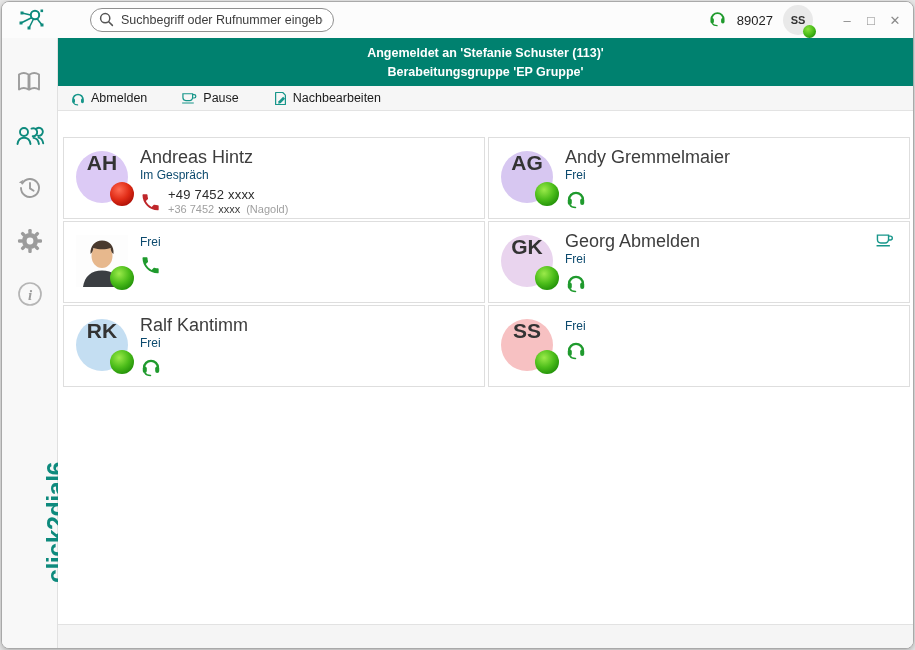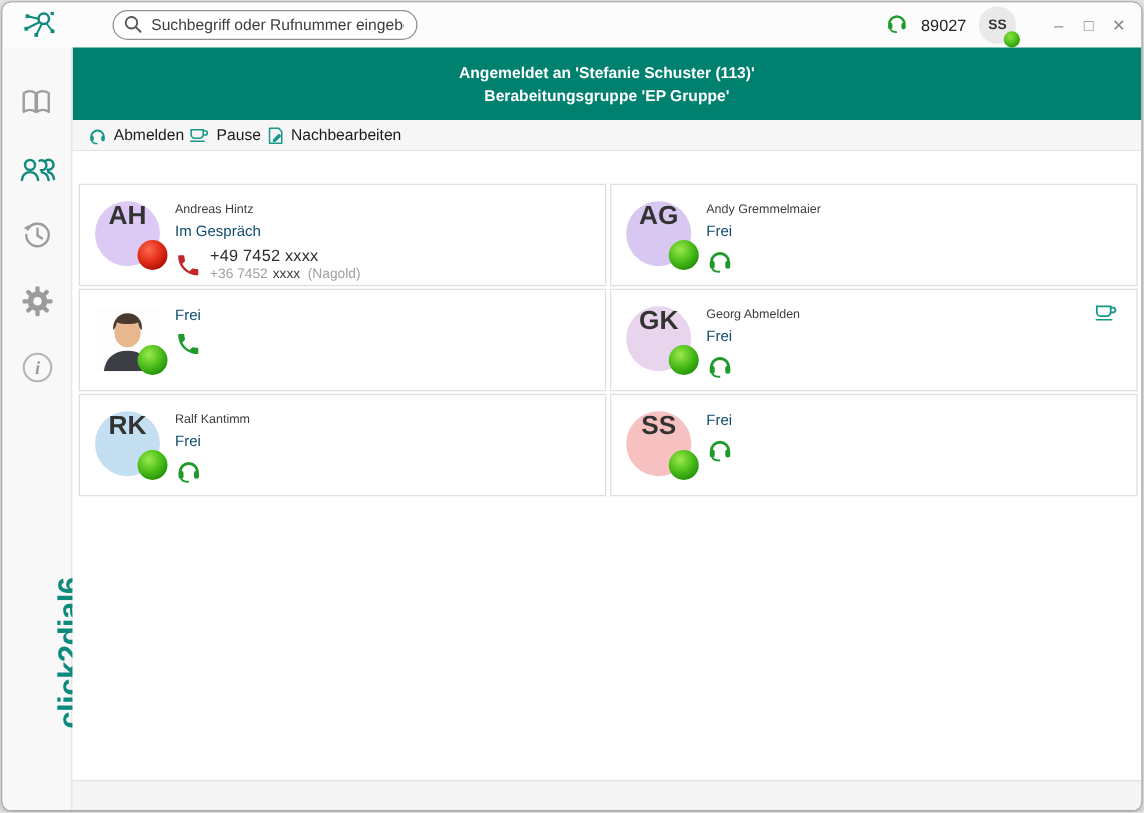--- a/index.html
+++ b/index.html
@@ -26,37 +26,37 @@
   .side-item { width:32px; height:32px; display:flex; align-items:center; justify-content:center; cursor:pointer; }
   .brand-wrap { position:absolute; bottom:52px; left:0; width:56px; height:150px; display:grid; place-items:center; }
   .brand-inner { transform:rotate(-90deg); display:flex; flex-direction:column; align-items:flex-end; line-height:1; }
   .brand-big { font-size:25px; font-weight:bold; color:#0e8a7d; letter-spacing:-.5px; }
   .brand-small { display:flex; align-items:center; gap:2px; margin-top:1px; }
   .brand-small span { font-size:10.5px; font-weight:bold; color:#0e8a7d; }
 
   .main { flex:1; display:flex; flex-direction:column; min-width:0; }
 
   
-  .banner { height:58px; background:#00816f; color:#fff; display:flex; flex-direction:column; align-items:center; justify-content:center; gap:1px; }
+  .banner { height:48px; background:#00816f; color:#fff; display:flex; flex-direction:column; align-items:center; justify-content:center; gap:1px; }
   .banner div { font-size:12.5px; font-weight:bold; line-height:18px; }
-  .toolbar { height:25px; background:#f6f6f6; border-bottom:1px solid #e3e3e3; display:flex; align-items:center; padding-left:12px; gap:4px; }
+  .toolbar { height:25px; background:#f6f6f6; border-bottom:1px solid #e3e3e3; display:flex; align-items:center; padding-left:12px; gap:34px; }
   .tool-btn { display:flex; align-items:center; gap:5px; font-size:12.5px; color:#1b1b1b; cursor:pointer; }
 
   
   .content { flex:1; background:#fff; position:relative; overflow:hidden; }
   .tabstrip { padding:4px 0 0 10px; height:26px; }
   .tab { display:inline-block; background:#fff; border:1px solid #d8d8d8; border-bottom:none; border-radius:4px 4px 0 0; padding:3px 12px 4px; font-size:12.5px; font-weight:bold; color:#0e8a7d; cursor:pointer; position:relative; top:5px;margin-top:40px; }
   .cards { display:grid; grid-template-columns:1fr 1fr; gap:2px 3px; margin:0 3px 0 5px; }
   .card { position:relative; background:#fff; border:1px solid #dedede; height:82px; padding:11px 10px 0 76px; cursor:pointer; }
   .avatar { position:absolute; left:12px; top:13px; width:52px; height:52px; border-radius:50%; display:flex; align-items:flex-start; justify-content:center; font-size:21px; font-weight:bold; color:#333; }
   .avatar svg.photo { position:absolute; inset:0; }
   .p-dot { position:absolute; right:-6px; bottom:-3px; width:24px; height:24px; border-radius:50%; }
   .p-dot.free { background:radial-gradient(circle at 38% 32%, #9bea4a, #4cbd1a 45%, #1d8c07 82%); }
   .p-dot.busy { background:radial-gradient(circle at 38% 32%, #ff6a52, #e12d17 45%, #a80c05 82%); }
-  .c-name { font-size:10px; color:#3d3d3d; line-height:17px; }
+  .c-name { font-size:18px; color:#3d3d3d; line-height:17px; }
   .c-status { font-size:12px; color:#0c4a6e; line-height:16px; margin-top:1px; }
   .c-actions { margin-top:5px; display:flex; align-items:center; gap:8px; }
   .act-icon { cursor:pointer; display:inline-flex; }
   .numbers { line-height:13px; }
   .num1 { font-size:13px; color:#2c2c2c; letter-spacing:.2px; }
   .num2 { font-size:11px; margin-top:2px; }
   .num2 .gray { color:#a0a0a0; }
   .num2 .dark { color:#3c3c3c; margin:0 6px 0 4px; }
   .corner-ic { position:absolute; top:10px; right:14px; }
 

